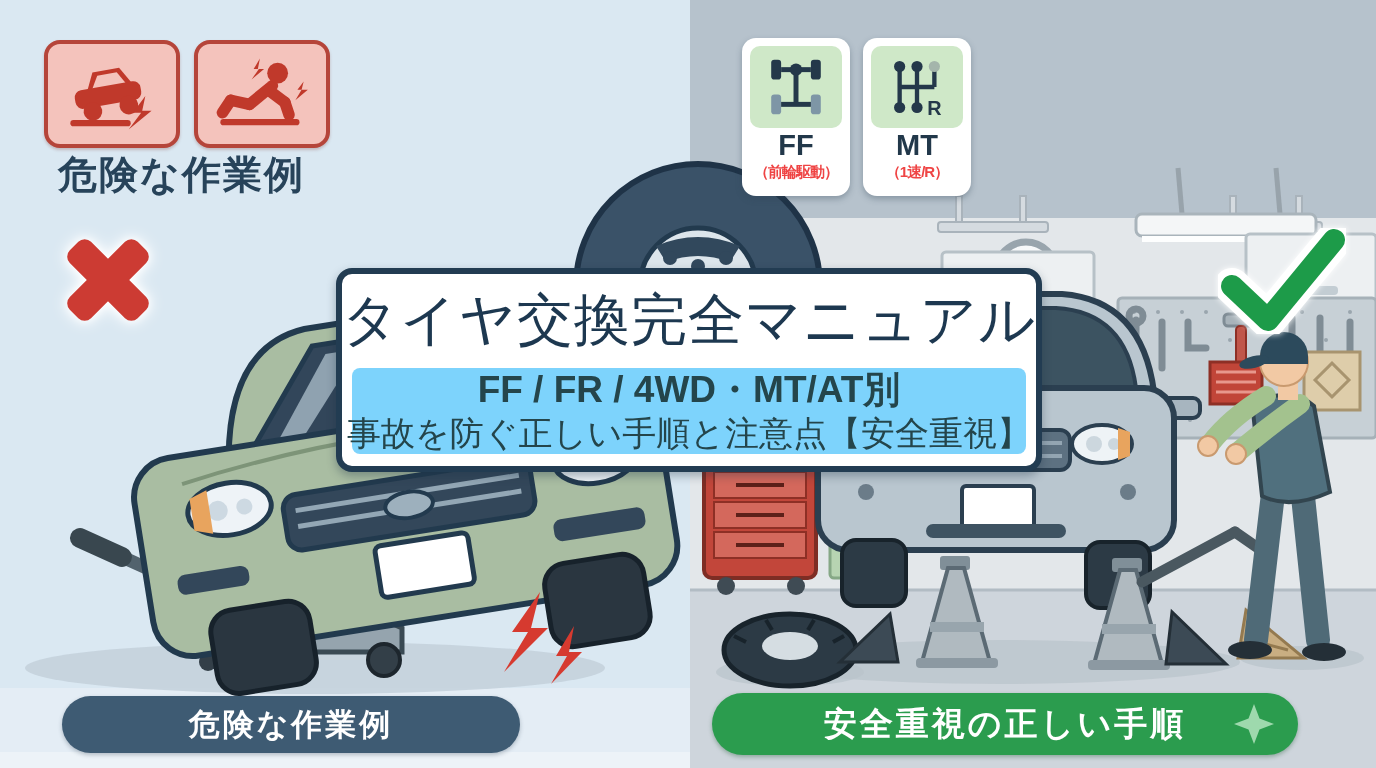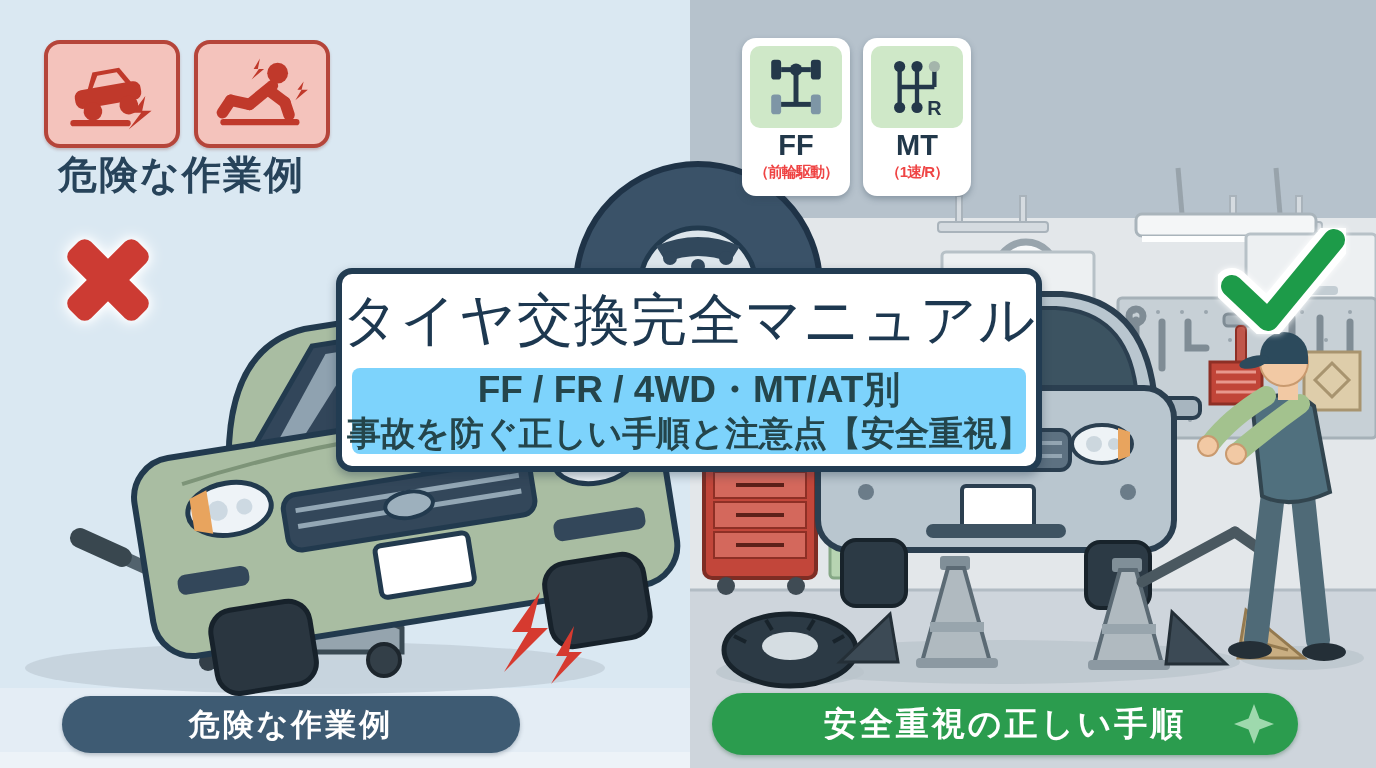--- a/index.html
+++ b/index.html
@@ -40,21 +40,21 @@
 
   
   .title-banner{position:absolute;left:336px;top:268px;width:706px;height:204px;background:#ffffff;
     border:6px solid #223c52;border-radius:16px;box-sizing:border-box;z-index:5;
     box-shadow:0 4px 10px rgba(25,45,65,.35);overflow:hidden;}
   .banner-title{height:94px;display:flex;align-items:center;justify-content:center;
     font-size:56px;font-weight:400;color:#1d3850;letter-spacing:1px;white-space:nowrap;}
   .banner-sub{margin:0 10px;height:86px;background:#7dd3fc;border-radius:8px;
     display:flex;flex-direction:column;align-items:center;justify-content:center;gap:2px;}
   .banner-sub-line1{font-size:37px;font-weight:900;color:#24454b;line-height:1.15;white-space:nowrap;}
-  .banner-sub-line2{font-size:34px;font-weight:700;color:#24454b;line-height:1.15;white-space:nowrap;}
+  .banner-sub-line2{font-size:34px;font-weight:400;color:#24454b;line-height:1.15;white-space:nowrap;}
 
   
   .pill{position:absolute;display:flex;align-items:center;justify-content:center;color:#ffffff;
     font-weight:900;border-radius:32px;white-space:nowrap;z-index:6;}
   .pill-left{left:62px;top:696px;width:458px;height:57px;background:#3e5b73;
     font-size:31px;letter-spacing:3px;box-shadow:0 2px 4px rgba(40,60,80,.3);}
   .pill-right{left:712px;top:693px;width:586px;height:62px;background:#2b9c4e;
     font-size:33px;letter-spacing:3px;box-shadow:0 2px 4px rgba(20,80,40,.35);}
   .sparkle{position:absolute;right:24px;top:50%;transform:translateY(-50%);}
 </style>

